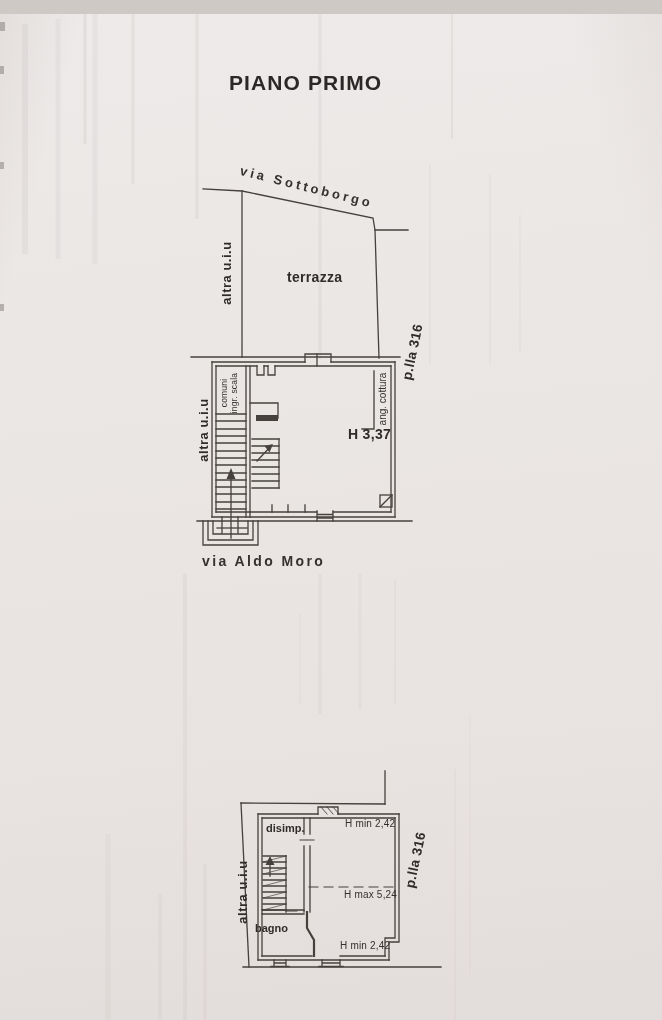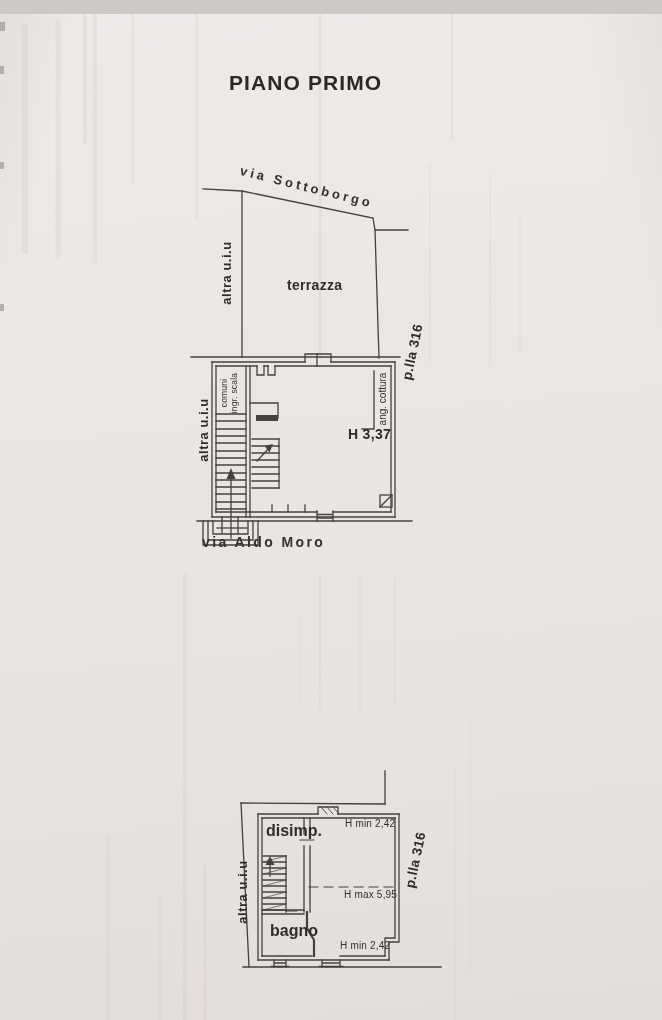--- a/index.html
+++ b/index.html
@@ -23,21 +23,21 @@
   }
   .vrot{transform:translate(-50%,-50%) rotate(-90deg);}
   .vrot-tilt{transform:translate(-50%,-50%) rotate(-78deg);}
   .title{font-size:21px;font-weight:bold;letter-spacing:1.1px;color:#2b2927;}
   .street-top{
     font-size:13px;font-weight:bold;letter-spacing:3.2px;
     transform:rotate(14deg);transform-origin:0 0;color:#35312f;
   }
   .street-bottom{font-size:14px;font-weight:bold;letter-spacing:2.4px;color:#35312f;}
   .room{font-size:14px;font-weight:bold;letter-spacing:.3px;}
-  .room-sm{font-size:16px;font-weight:bold;}
+  .room-sm{font-size:11px;font-weight:bold;}
   .uiu{font-size:13px;font-weight:bold;letter-spacing:.5px;}
   .parcel{font-size:13.5px;font-weight:bold;letter-spacing:.4px;}
   .hlabel{font-size:10px;letter-spacing:.2px;color:#33302e;}
   .stairtxt{
     font-size:8.5px;line-height:10px;letter-spacing:.2px;
     text-align:center;color:#34302e;
   }
 </style>
 </head>
 <body>
@@ -168,47 +168,47 @@
     </g>
     <g fill="#46413d" stroke="none">
       <polygon points="270,842 265.5,851 274.5,851"></polygon>
     </g>
   </svg>
 
   <div class="label title" style="left:229px;top:58px;">PIANO PRIMO</div>
 
   <div class="label street-top" style="left:242px;top:150px;">via Sottoborgo</div>
 
-  <div class="label room" style="left:287px;top:264px;text-align:center;">terrazza</div>
+  <div class="label room" style="left:287px;top:256px;text-align:center;">terrazza</div>
 
   <div class="label uiu vrot" style="left:227px;top:259px;">altra u.i.u</div>
 
   <div class="label uiu vrot" style="left:204px;top:416px;">altra u.i.u</div>
 
   <div class="label parcel vrot-tilt" style="left:413px;top:338px;">p.lla 316</div>
 
   <div class="label stairtxt vrot" style="left:229px;top:379px;">
     <div>comuni</div>
     <div>ingr. scala</div>
   </div>
 
   <div class="label room" style="left:348px;top:413px;">H 3,37</div>
 
   <div class="label vrot" style="left:383px;top:385px;font-size:10px;color:#34302e;">ang. cottura</div>
 
-  <div class="label street-bottom" style="left:202px;top:521px;">via Aldo Moro</div>
+  <div class="label street-bottom" style="left:202px;top:540px;">via Aldo Moro</div>
 
 
   <div class="label uiu vrot" style="left:243px;top:878px;">altra u.i.u</div>
 
   <div class="label parcel vrot-tilt" style="left:416px;top:846px;">p.lla 316</div>
 
   <div class="label room-sm" style="left:266px;top:809px;">disimp.</div>
 
   <div class="label hlabel" style="left:345px;top:805px;">H min 2,42</div>
 
-  <div class="label hlabel" style="left:344px;top:876px;">H max 5,95</div>
-
-  <div class="label room-sm" style="left:270px;top:909px;">bagno</div>
+  <div class="label hlabel" style="left:344px;top:876px;">H max 5,24</div>
+
+  <div class="label room-sm" style="left:255px;top:909px;">bagno</div>
 
   <div class="label hlabel" style="left:340px;top:927px;">H min 2,42</div>
 
 </div>
 
 </body></html>

